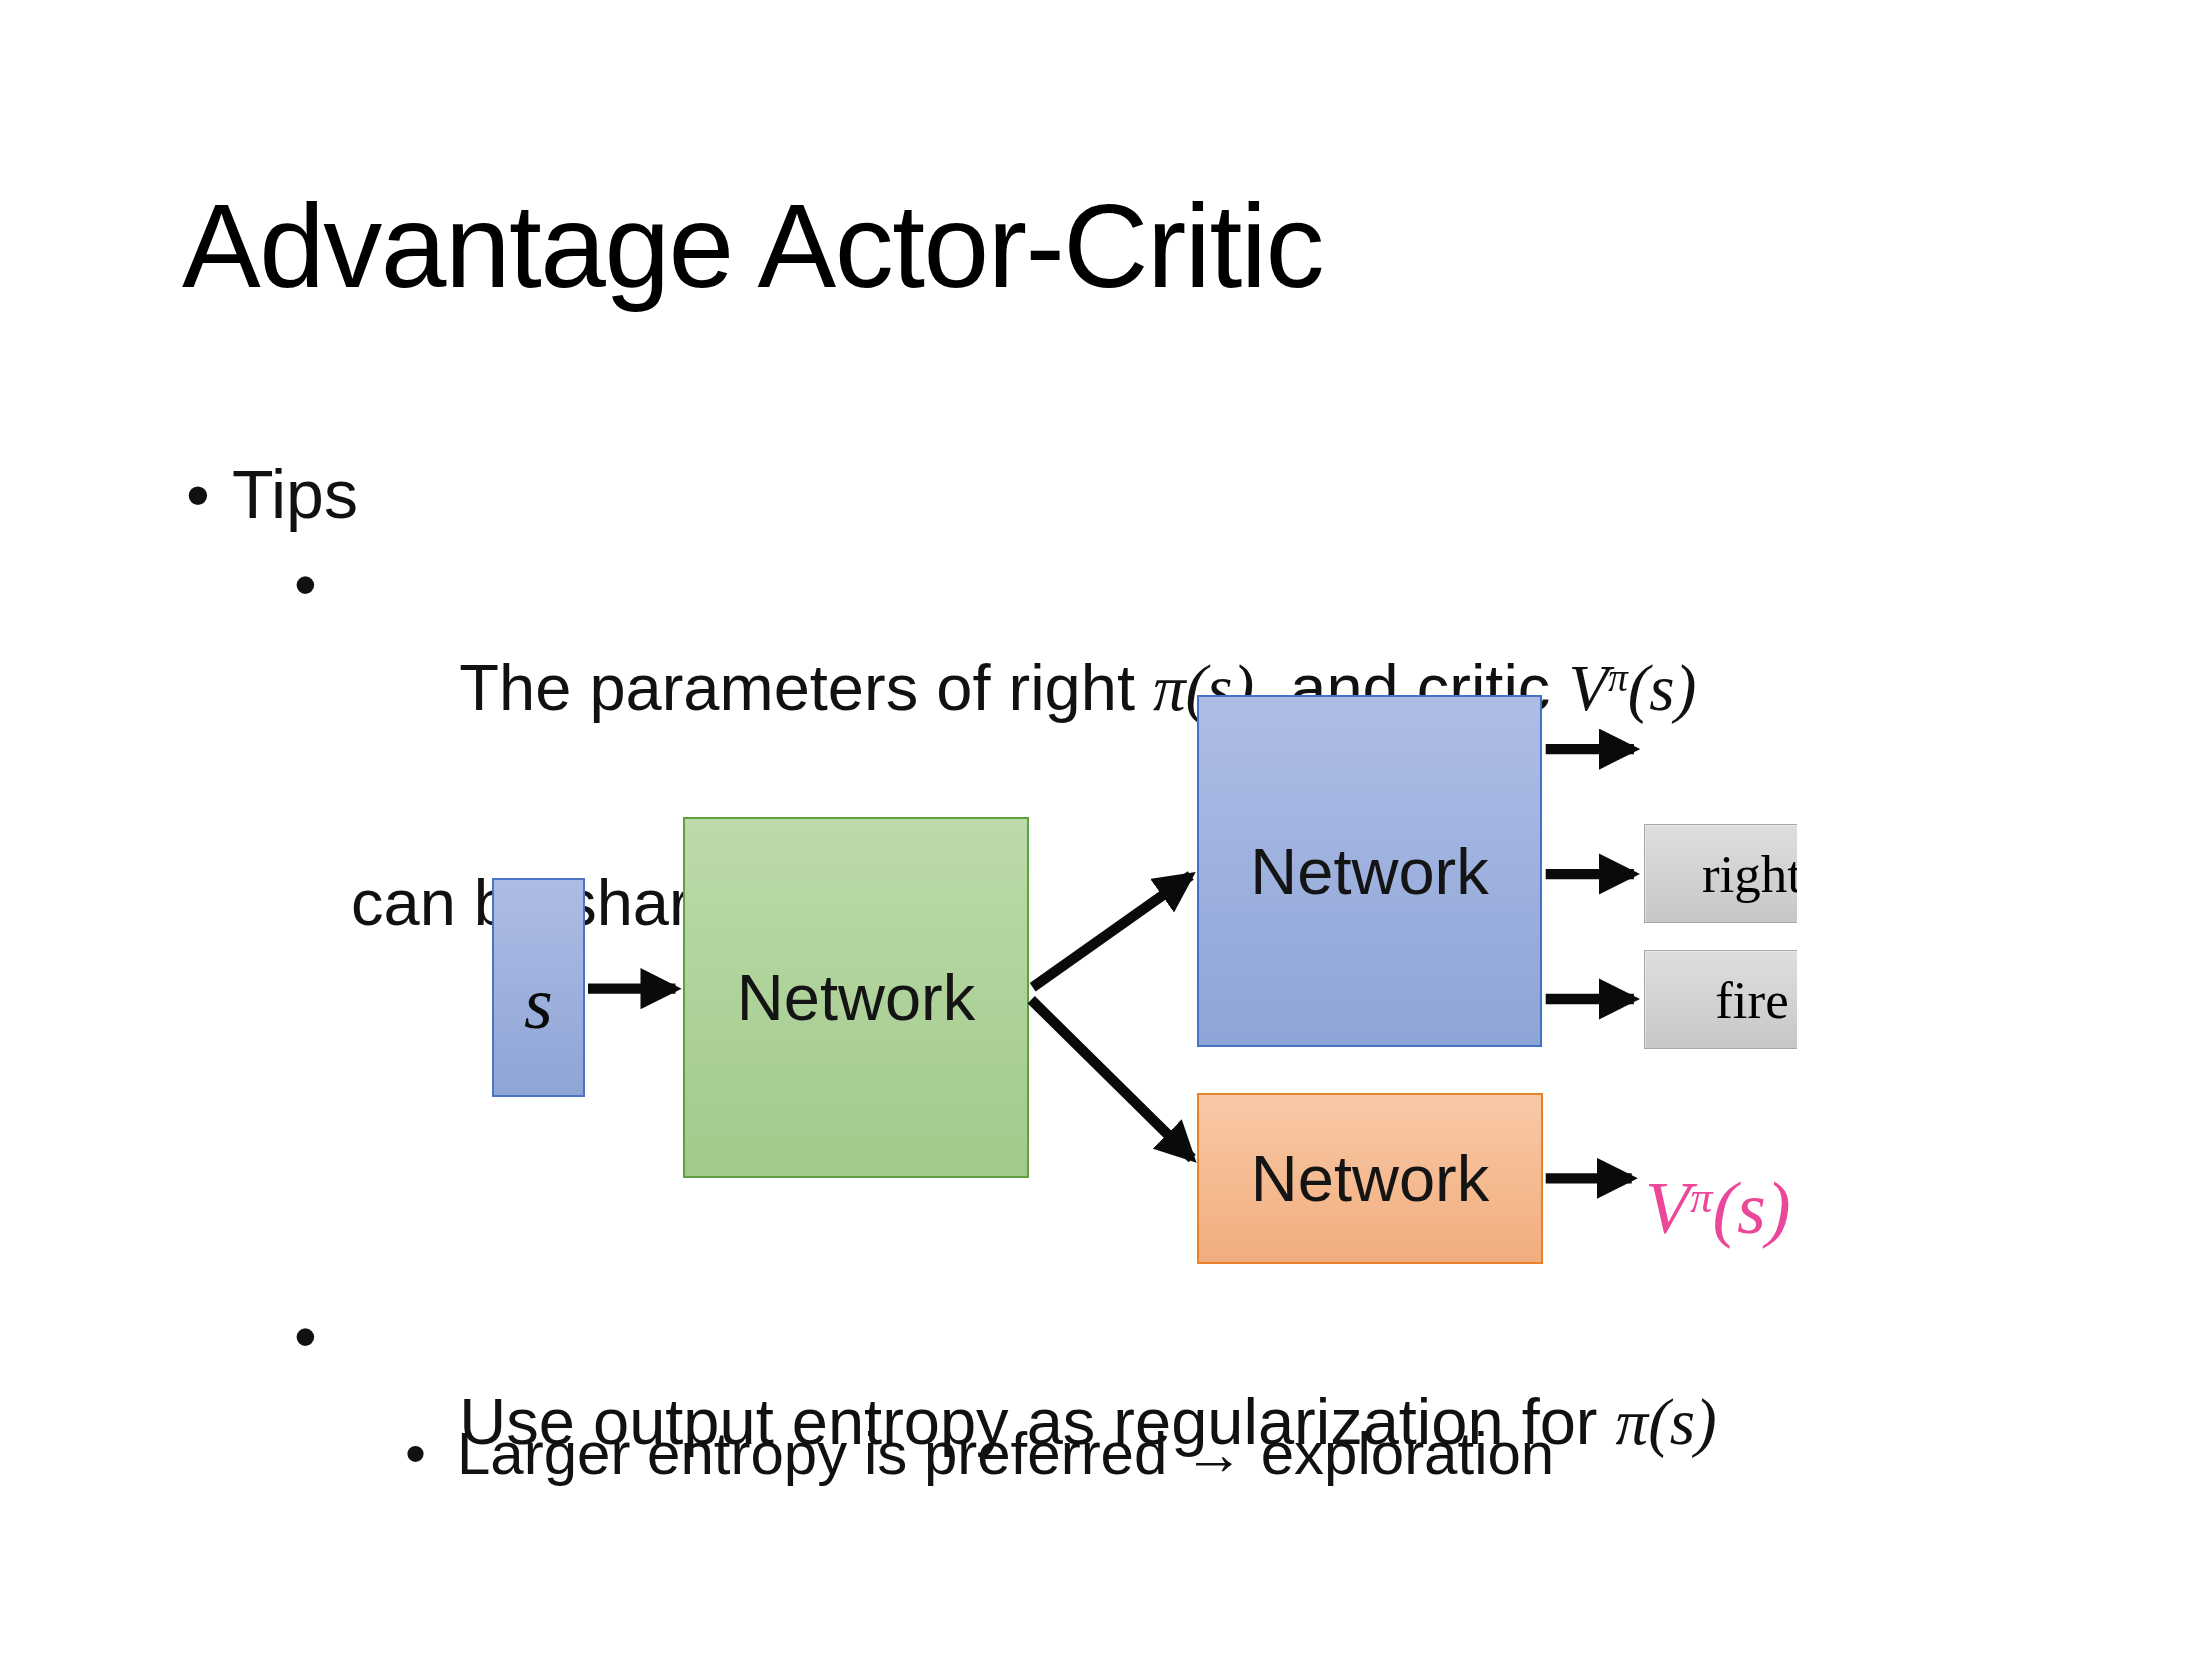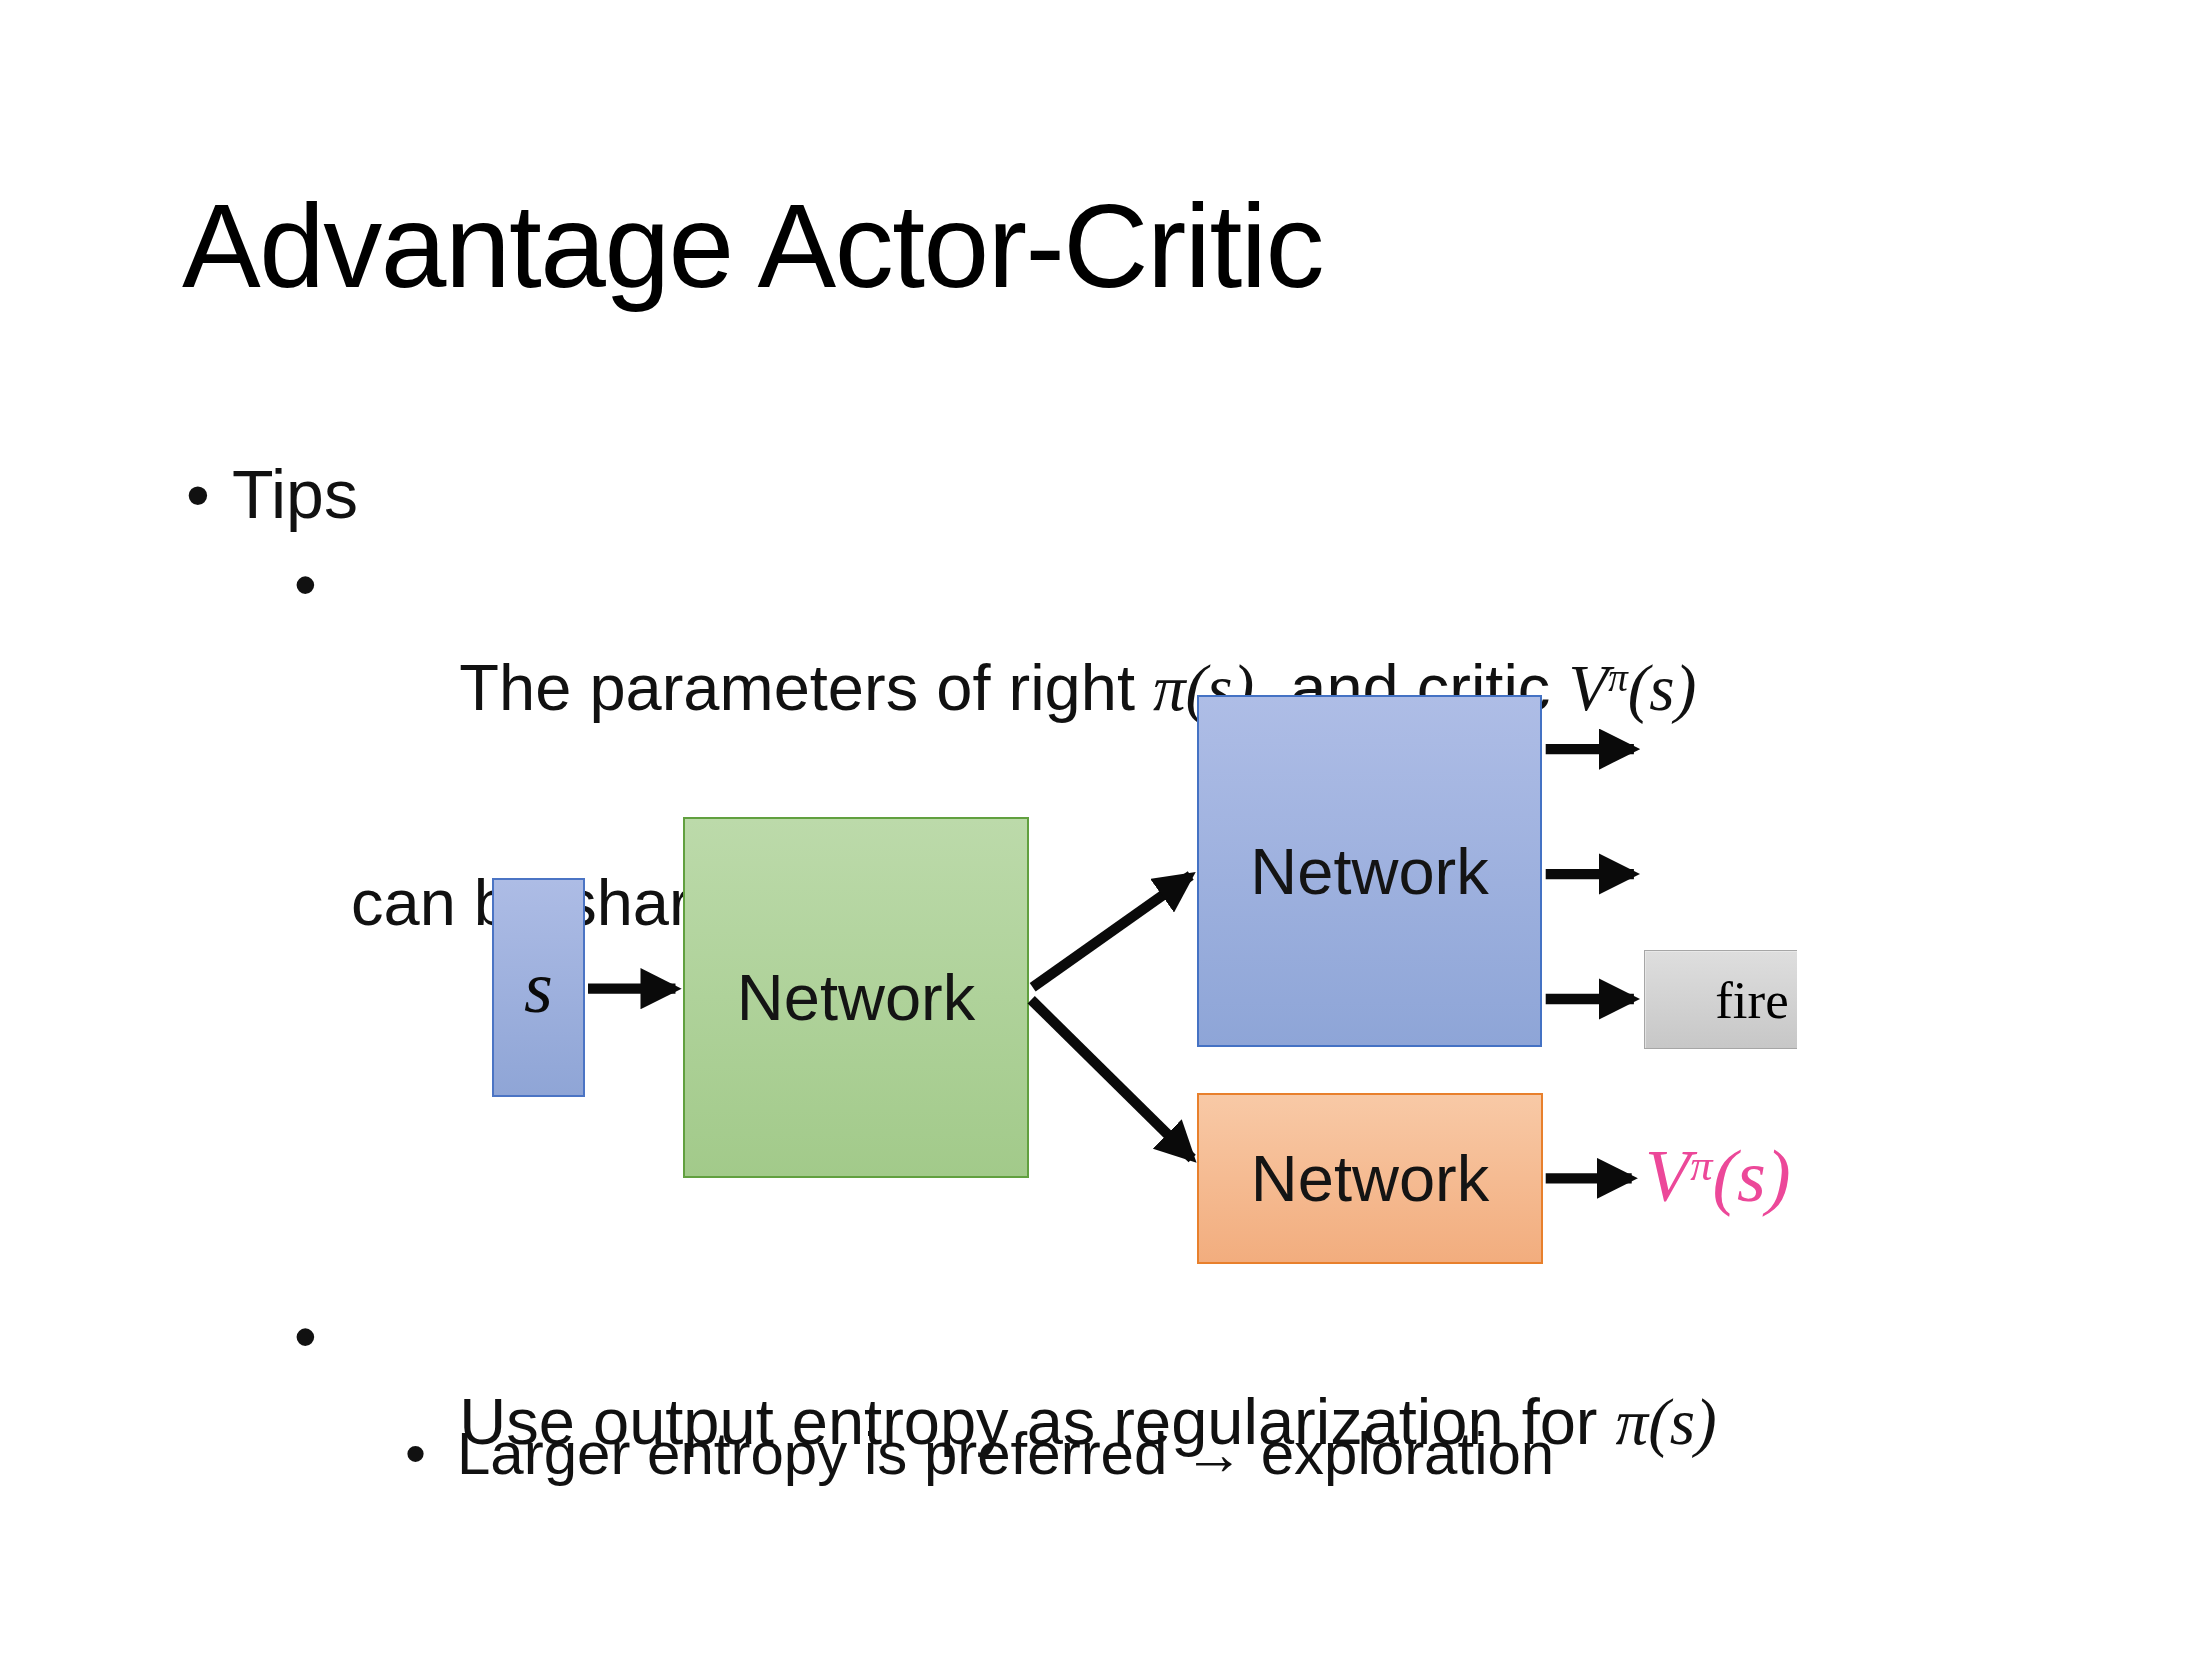--- a/index.html
+++ b/index.html
@@ -14,21 +14,21 @@
   .item{position:absolute;display:flex;align-items:flex-start;}
   .item .bullet{flex:0 0 auto;text-align:left;}
   .item .txt{white-space:pre-wrap;}
   .item .txt span{white-space:pre-wrap;}
   .lvl1{font-size:68px;line-height:1.3;}
   .lvl1 .bullet{width:46px;}
   .lvl2{font-size:65px;line-height:103px;}
   .lvl2 .bullet{width:57px;}
   .lvl3{font-size:60px;line-height:1.3;}
   .lvl3 .bullet{width:52px;}
-  .math{font-family:"Liberation Serif",serif;font-style:italic;}
+  .math{font-family:"Liberation Serif",serif;font-style:italic;margin-top:32px;}
   .sup{font-size:0.60em;position:relative;top:-0.48em;}
   
   .box{position:absolute;display:flex;align-items:center;justify-content:center;box-sizing:border-box;}
   .box-input{
     left:492px;top:878px;width:93px;height:219px;
     background:linear-gradient(180deg,#ADBCE5 0%,#8FA5D6 100%);
     border:2.2px solid #4B74C4;
   }
   .box-shared{
     left:683px;top:817px;width:346px;height:361px;
@@ -101,20 +101,23 @@
   </div>
 
   <div class="box box-actor">
     <span class="net-label">Network</span>
   </div>
 
   <div class="box box-critic">
     <span class="net-label">Network</span>
   </div>
 
+  <div class="box box-action" style="top:824px;">
+    <span class="action-label">right</span>
+  </div>
   <div class="box box-action" style="top:950px;">
     <span class="action-label">fire</span>
   </div>
 
   <div class="vout math"><span>V</span><span class="sup">π</span><span>(s)</span></div>
 
   <svg class="arrows" viewBox="0 0 3000 2250" xmlns="http://www.w3.org/2000/svg">
     <defs>
       <marker id="ah" viewBox="0 0 10 10" refX="8.5" refY="5" markerWidth="4" markerHeight="4" orient="auto-start-reverse" markerUnits="strokeWidth">
         <path d="M0,0 L10,5 L0,10 z" fill="#0A0A0A"></path>

